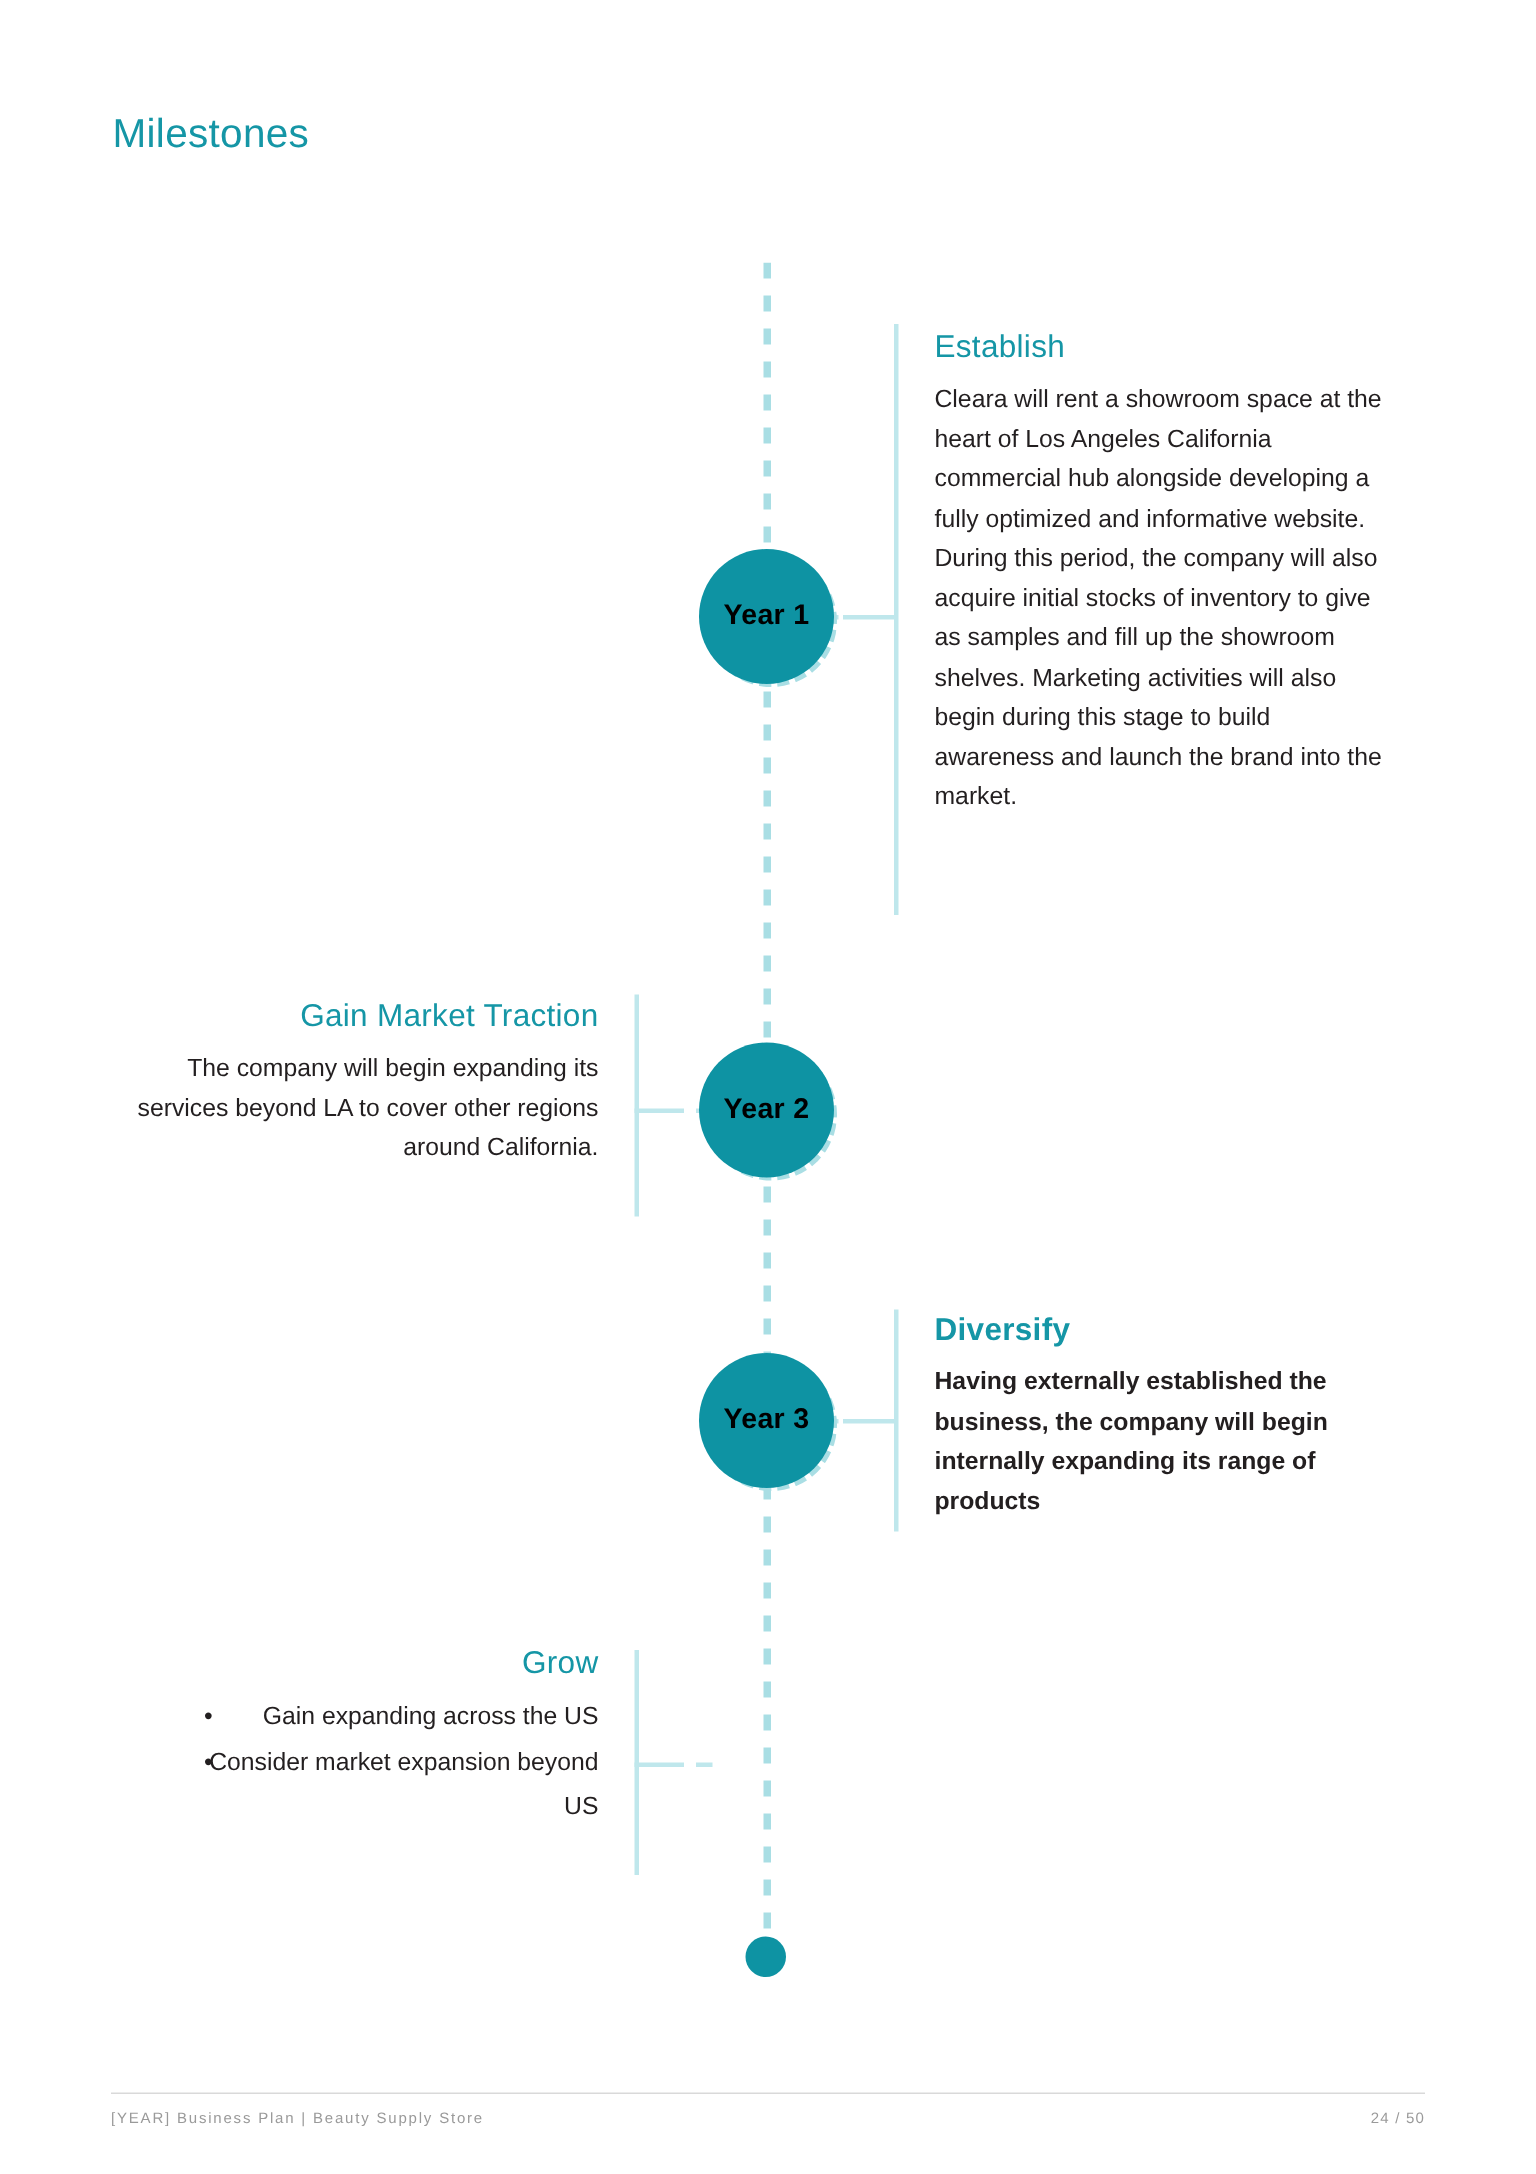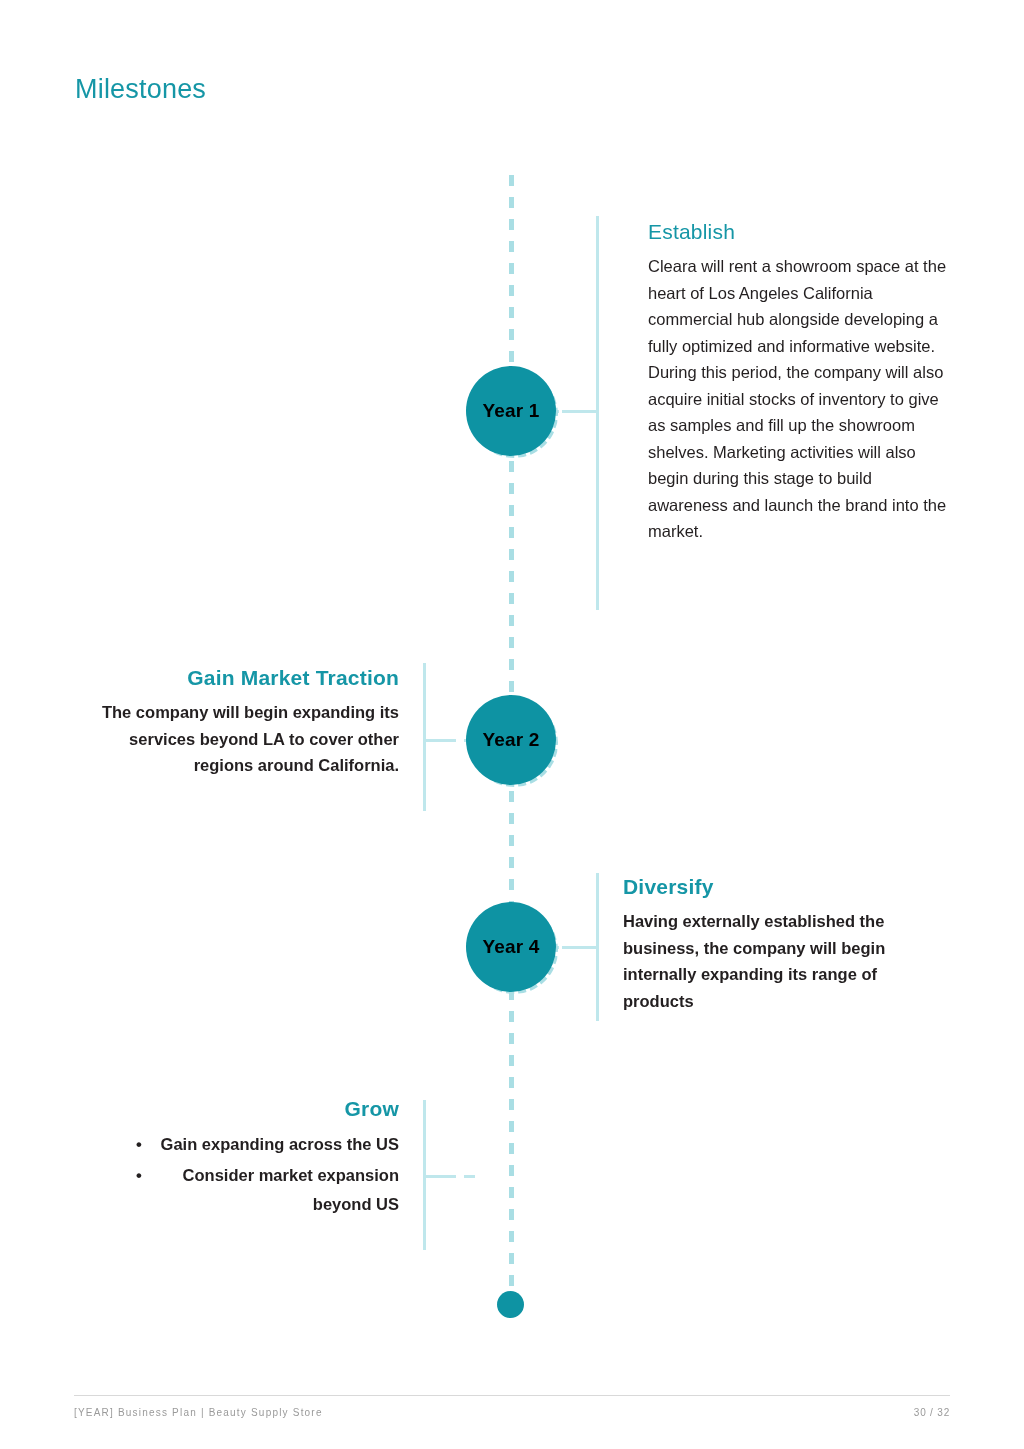--- a/index.html
+++ b/index.html
@@ -152,23 +152,23 @@
     margin: 0 0 9px 0;
     letter-spacing: 0.2px;
   }
   .block .body {
     font-size: 16.5px;
     line-height: 26.5px;
     color: #231F20;
     margin: 0;
   }
   .block.right { left: 623px; width: 300px; text-align: left; }
-  .block.left  { width: 325px; text-align: right; font-weight: bold; }
-
-  .blk-establish { top: 220px; margin-left: 25px; }
+  .block.left  { width: 325px; text-align: right; }
+
+  .blk-establish { top: 220px; }
   .blk-diversify { top: 875px; font-weight: bold; }
   .blk-traction  { left: 74px; top: 666px; }
   .blk-grow      { left: 74px; top: 1097px; }
 
   .block.left .head { text-align: right; }
 
   ul.bullets {
     list-style: none;
     margin: 4px 0 0 0;
     padding: 0;
@@ -251,21 +251,21 @@
   <div class="node n2">
     <div class="ring"></div>
     <div class="disc">
       <span class="node-label">Year 2</span>
     </div>
   </div>
 
   <div class="node n3">
     <div class="ring"></div>
     <div class="disc">
-      <span class="node-label">Year 4</span>
+      <span class="node-label">Year 3</span>
     </div>
   </div>
 
 
   <div class="block right blk-establish">
     <div class="head">Establish</div>
     <p class="body">Cleara will rent a showroom space at the heart of Los Angeles California commercial hub alongside developing a fully optimized and informative website. During this period, the company will also acquire initial stocks of inventory to give as samples and fill up the showroom shelves. Marketing activities will also begin during this stage to build awareness and launch the brand into the market.</p>
   </div>
 
   <div class="block left blk-traction">
@@ -288,16 +288,16 @@
       <li>
         <span class="dot">•</span>
         <span>Consider market expansion beyond US</span>
       </li>
     </ul>
   </div>
 
   <div class="footer-rule"></div>
   <div class="footer">
     <span>[YEAR] Business Plan | Beauty Supply Store</span>
-    <span class="pageno">30 / 32</span>
+    <span class="pageno">24 / 50</span>
   </div>
 
 </div>
 
 </body></html>

